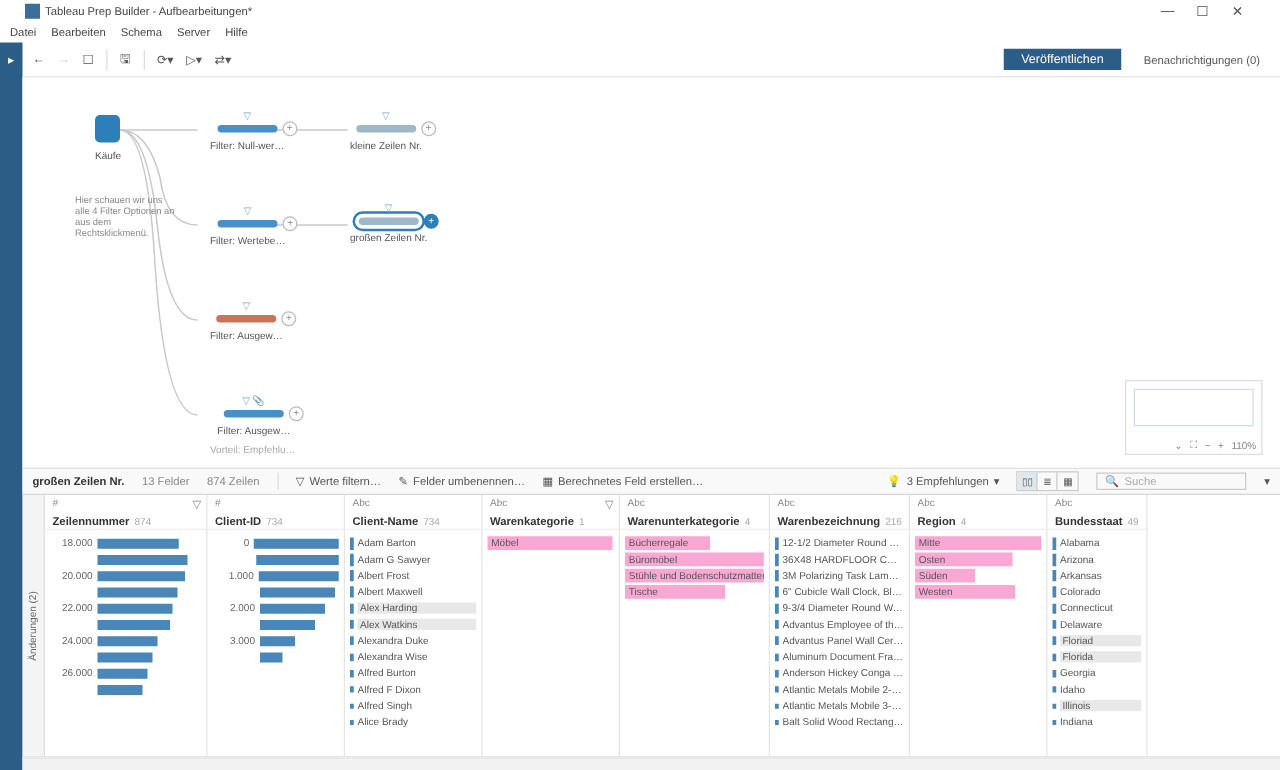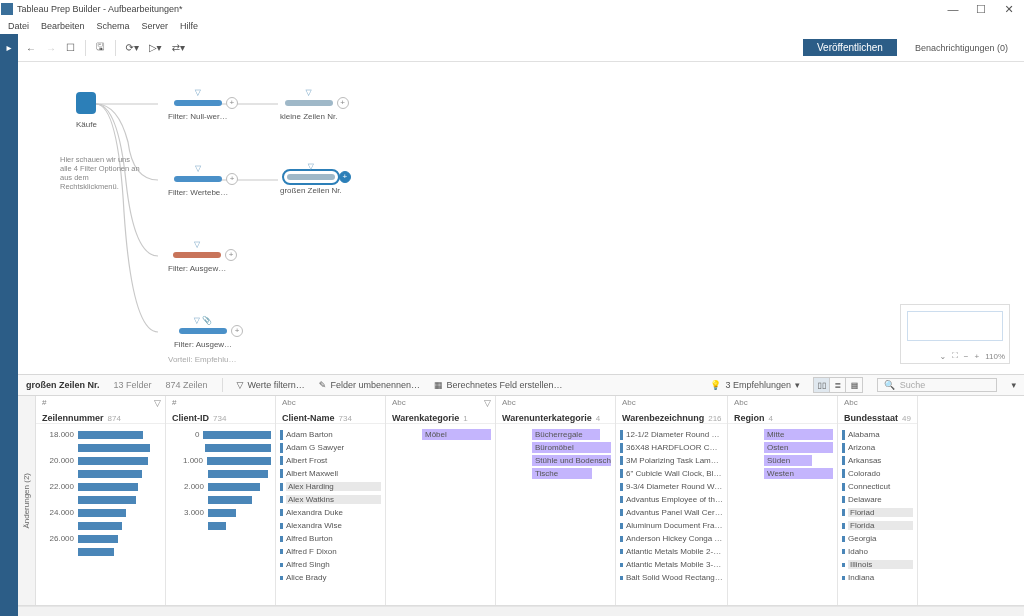--- a/index.html
+++ b/index.html
@@ -1,17 +1,17 @@
 <!DOCTYPE html>
 <html><head>
 <meta charset="utf-8">
 <style>
 * { margin: 0; padding: 0; box-sizing: border-box; font-family: "Segoe UI", Arial, sans-serif; }
 html, body { width: 1024px; height: 616px; overflow: hidden; background: #fff; }
-.titlebar { height: 18px; background: #fff; display: flex; align-items: center; padding: 0 1px; font-size: 9px; color: #444; }
+.titlebar { height: 18px; background: #fff; display: flex; align-items: center; padding: 0 20px; font-size: 9px; color: #444; }
 .titlebar .icon { width: 12px; height: 12px; background: #3a6f9a; margin-right: 4px; }
 .titlebar .spacer { flex: 1; }
 .titlebar .winbtn { width: 28px; text-align: center; font-size: 11px; color: #555; cursor: default; }
 .menubar { height: 16px; display: flex; gap: 12px; padding: 0 8px; font-size: 9px; color: #444; align-items: center; }
 .menubar span { cursor: default; }
 .body { display: flex; height: calc(616px - 34px); }
 .leftrail { width: 18px; background: #2c5d87; display: flex; align-items: flex-start; justify-content: center; padding-top: 8px; }
 .leftrail .chev { color: #fff; font-size: 10px; }
 .main { flex: 1; display: flex; flex-direction: column; }
 .toolbar { height: 28px; border-bottom: 1px solid #e0e0e0; display: flex; align-items: center; padding: 0 8px; gap: 10px; font-size: 10px; color: #555; }
@@ -55,21 +55,21 @@
 .pane-head .ficon { position: absolute; right: 4px; top: 2px; font-size: 9px; color: #888; }
 .pane-body { flex: 1; overflow: hidden; padding: 4px; font-size: 8px; color: #555; }
 .histrow { display: flex; align-items: center; height: 13px; gap: 4px; }
 .histrow .lab { width: 34px; text-align: right; color: #666; }
 .histrow .bar { height: 8px; background: #4a86b8; }
 .valrow { display: flex; align-items: center; height: 13px; gap: 3px; }
 .valrow .vbar { width: 3px; background: #4a86b8; }
 .valrow .vlab { flex: 1; white-space: nowrap; overflow: hidden; text-overflow: ellipsis; }
 .valrow .vlab.hl { background: #e8e8e8; padding: 0 2px; }
 .catrow { height: 13px; display: flex; align-items: center; }
-.catbar { background: #c4b5fd; height: 11px; padding: 0 3px; display: inline-flex; align-items: center; white-space: nowrap; overflow: hidden; text-overflow: ellipsis; margin-left: 32px; }
+.catbar { background: #f9a8d4; height: 11px; padding: 0 3px; display: inline-flex; align-items: center; white-space: nowrap; overflow: hidden; text-overflow: ellipsis; }
 .bottombar { height: 10px; background: #f2f2f2; border-top: 1px solid #e5e5e5; }
 </style>
 </head>
 <body>
 
 <div class="titlebar">
   <div class="icon"></div>
   <span>Tableau Prep Builder - Aufbearbeitungen*</span>
   <div class="spacer"></div>
   <div class="winbtn">—</div>
@@ -370,21 +370,21 @@
               <div class="catrow">
                 <span class="catbar" style="width:68px">Bücherregale</span>
               </div>
               <div class="catrow">
                 <span class="catbar" style="width:112px">Büromöbel</span>
               </div>
               <div class="catrow">
                 <span class="catbar" style="width:112px">Stühle und Bodenschutzmatten</span>
               </div>
               <div class="catrow">
-                <span class="catbar" style="width:60px">Tische</span>
+                <span class="catbar" style="width:80px">Tische</span>
               </div>
             </div>
           </div>
           <div class="pane" style="width: 112px;">
             <div class="pane-head"><div class="type">Abc</div><span class="fname">Warenbezeichnung</span><span class="fcount">216</span></div>
             <div class="pane-body">
               <div class="valrow">
                 <span class="vbar" style="height:10px"></span>
                 <span class="vlab">12-1/2 Diameter Round W…</span>
               </div>

